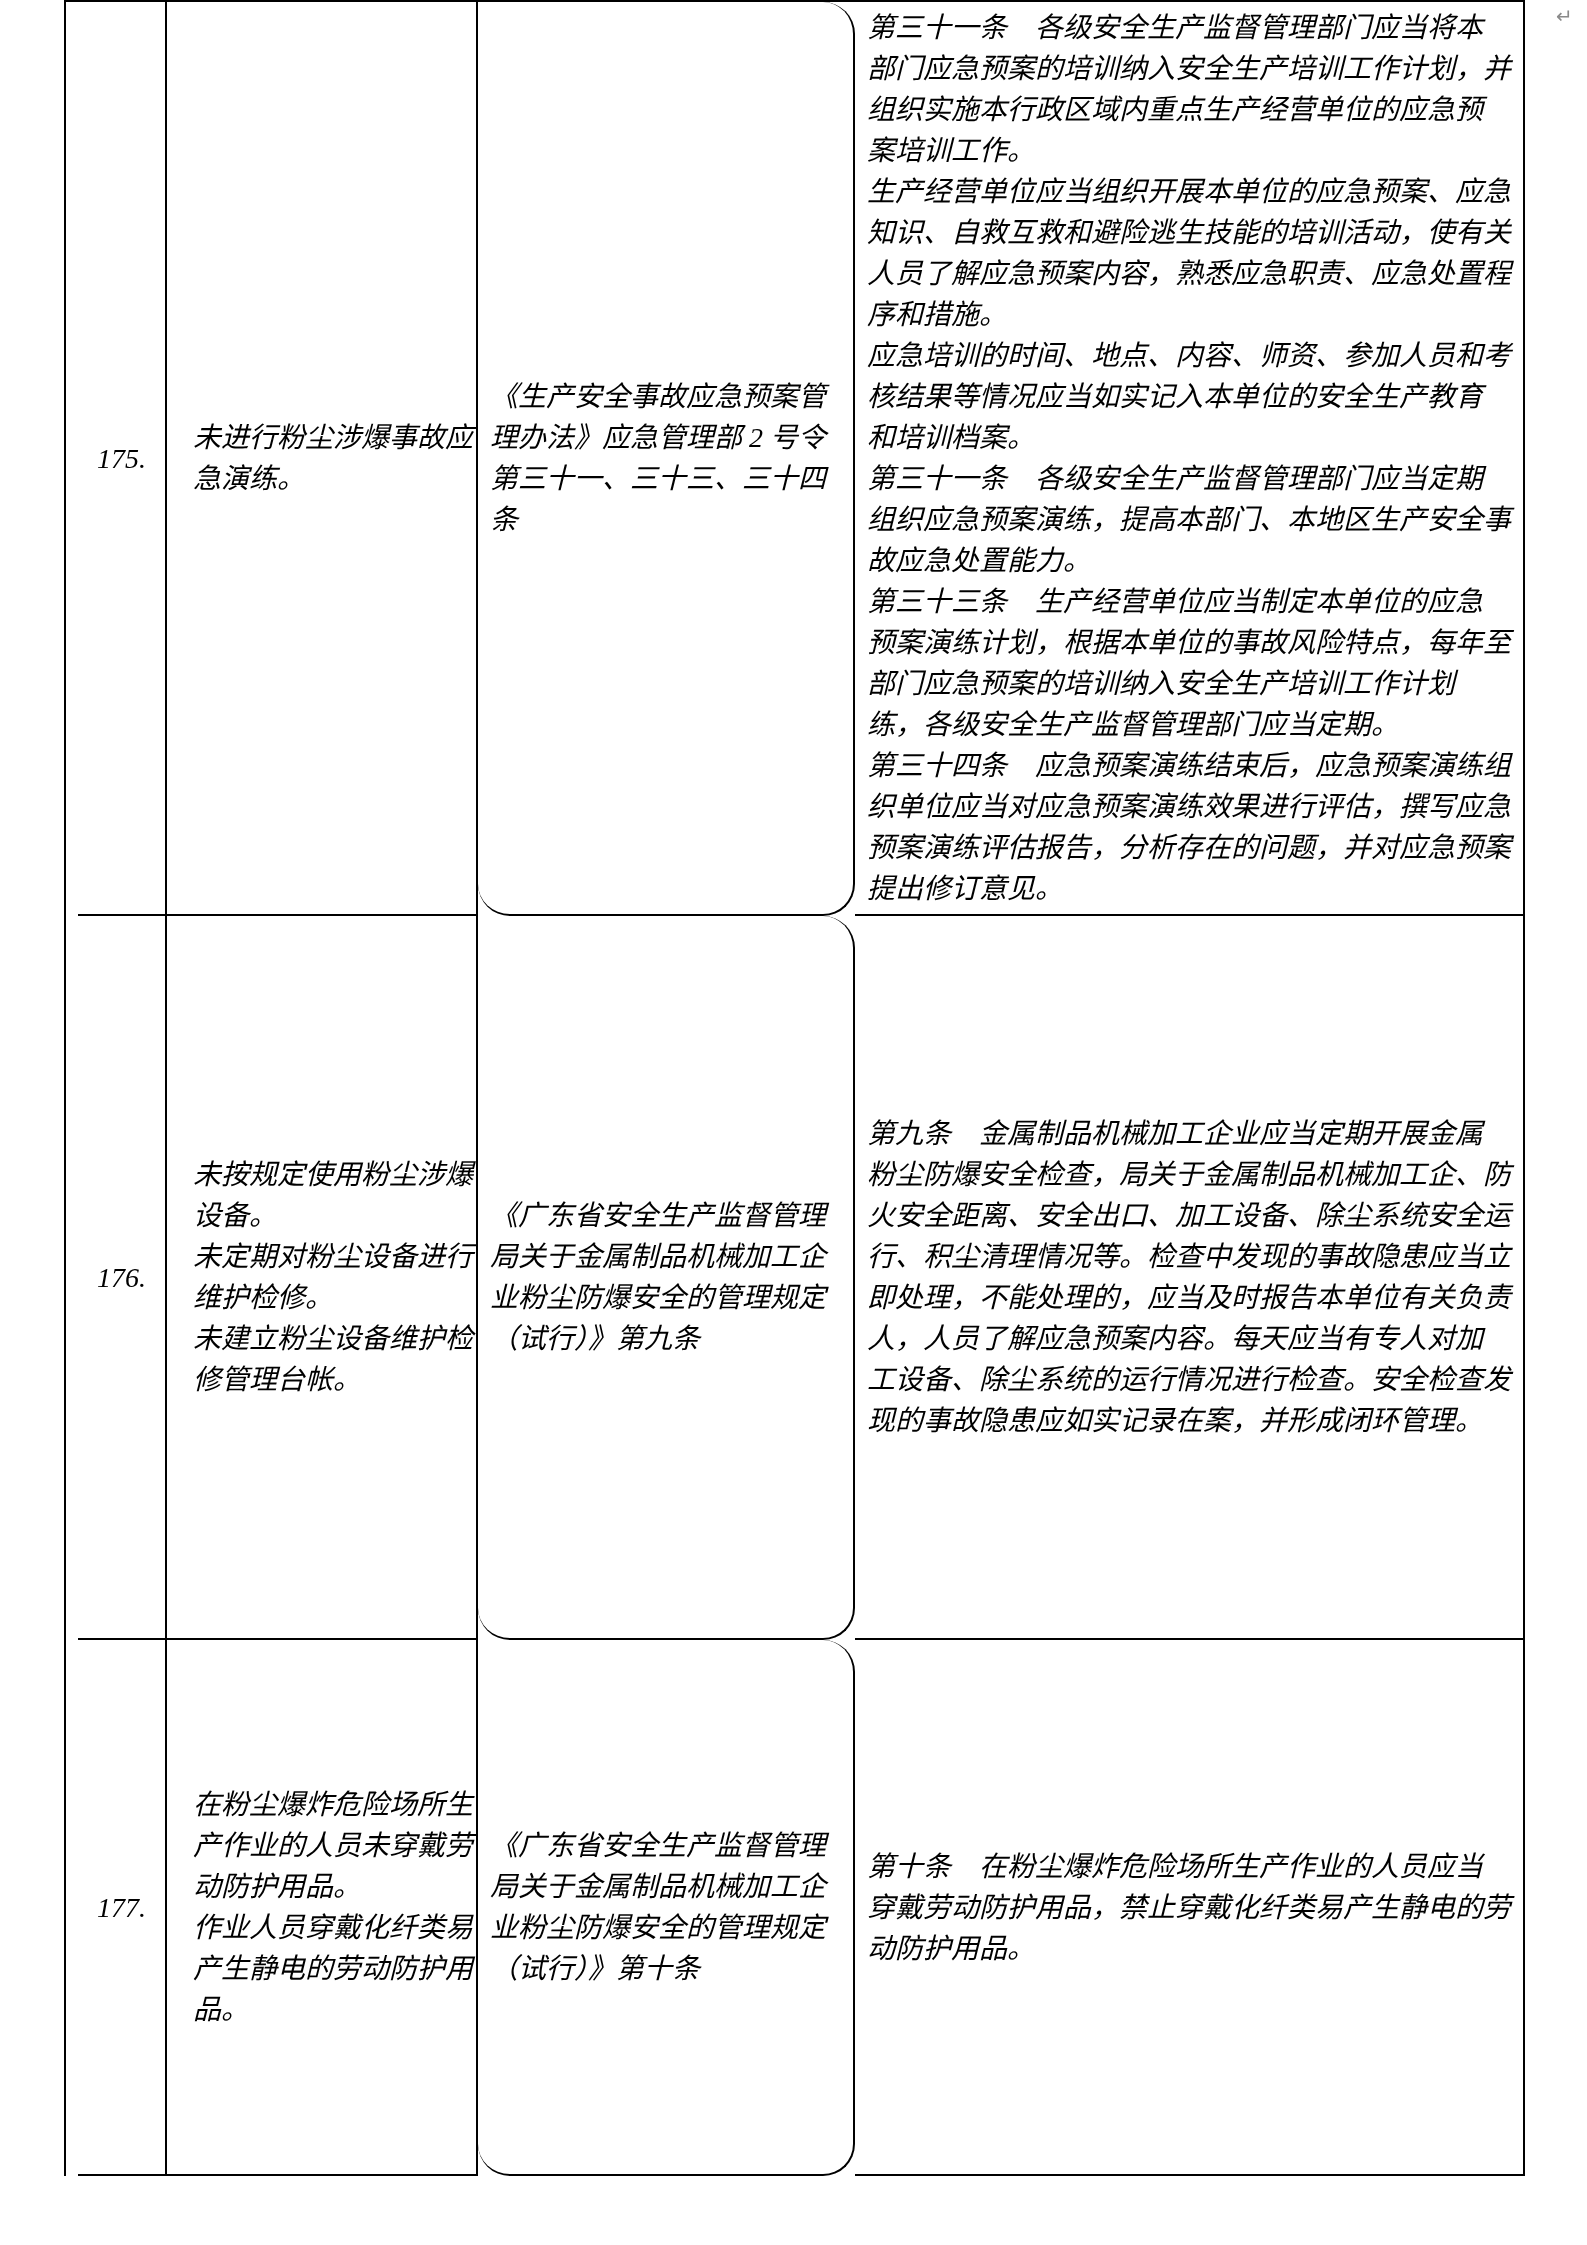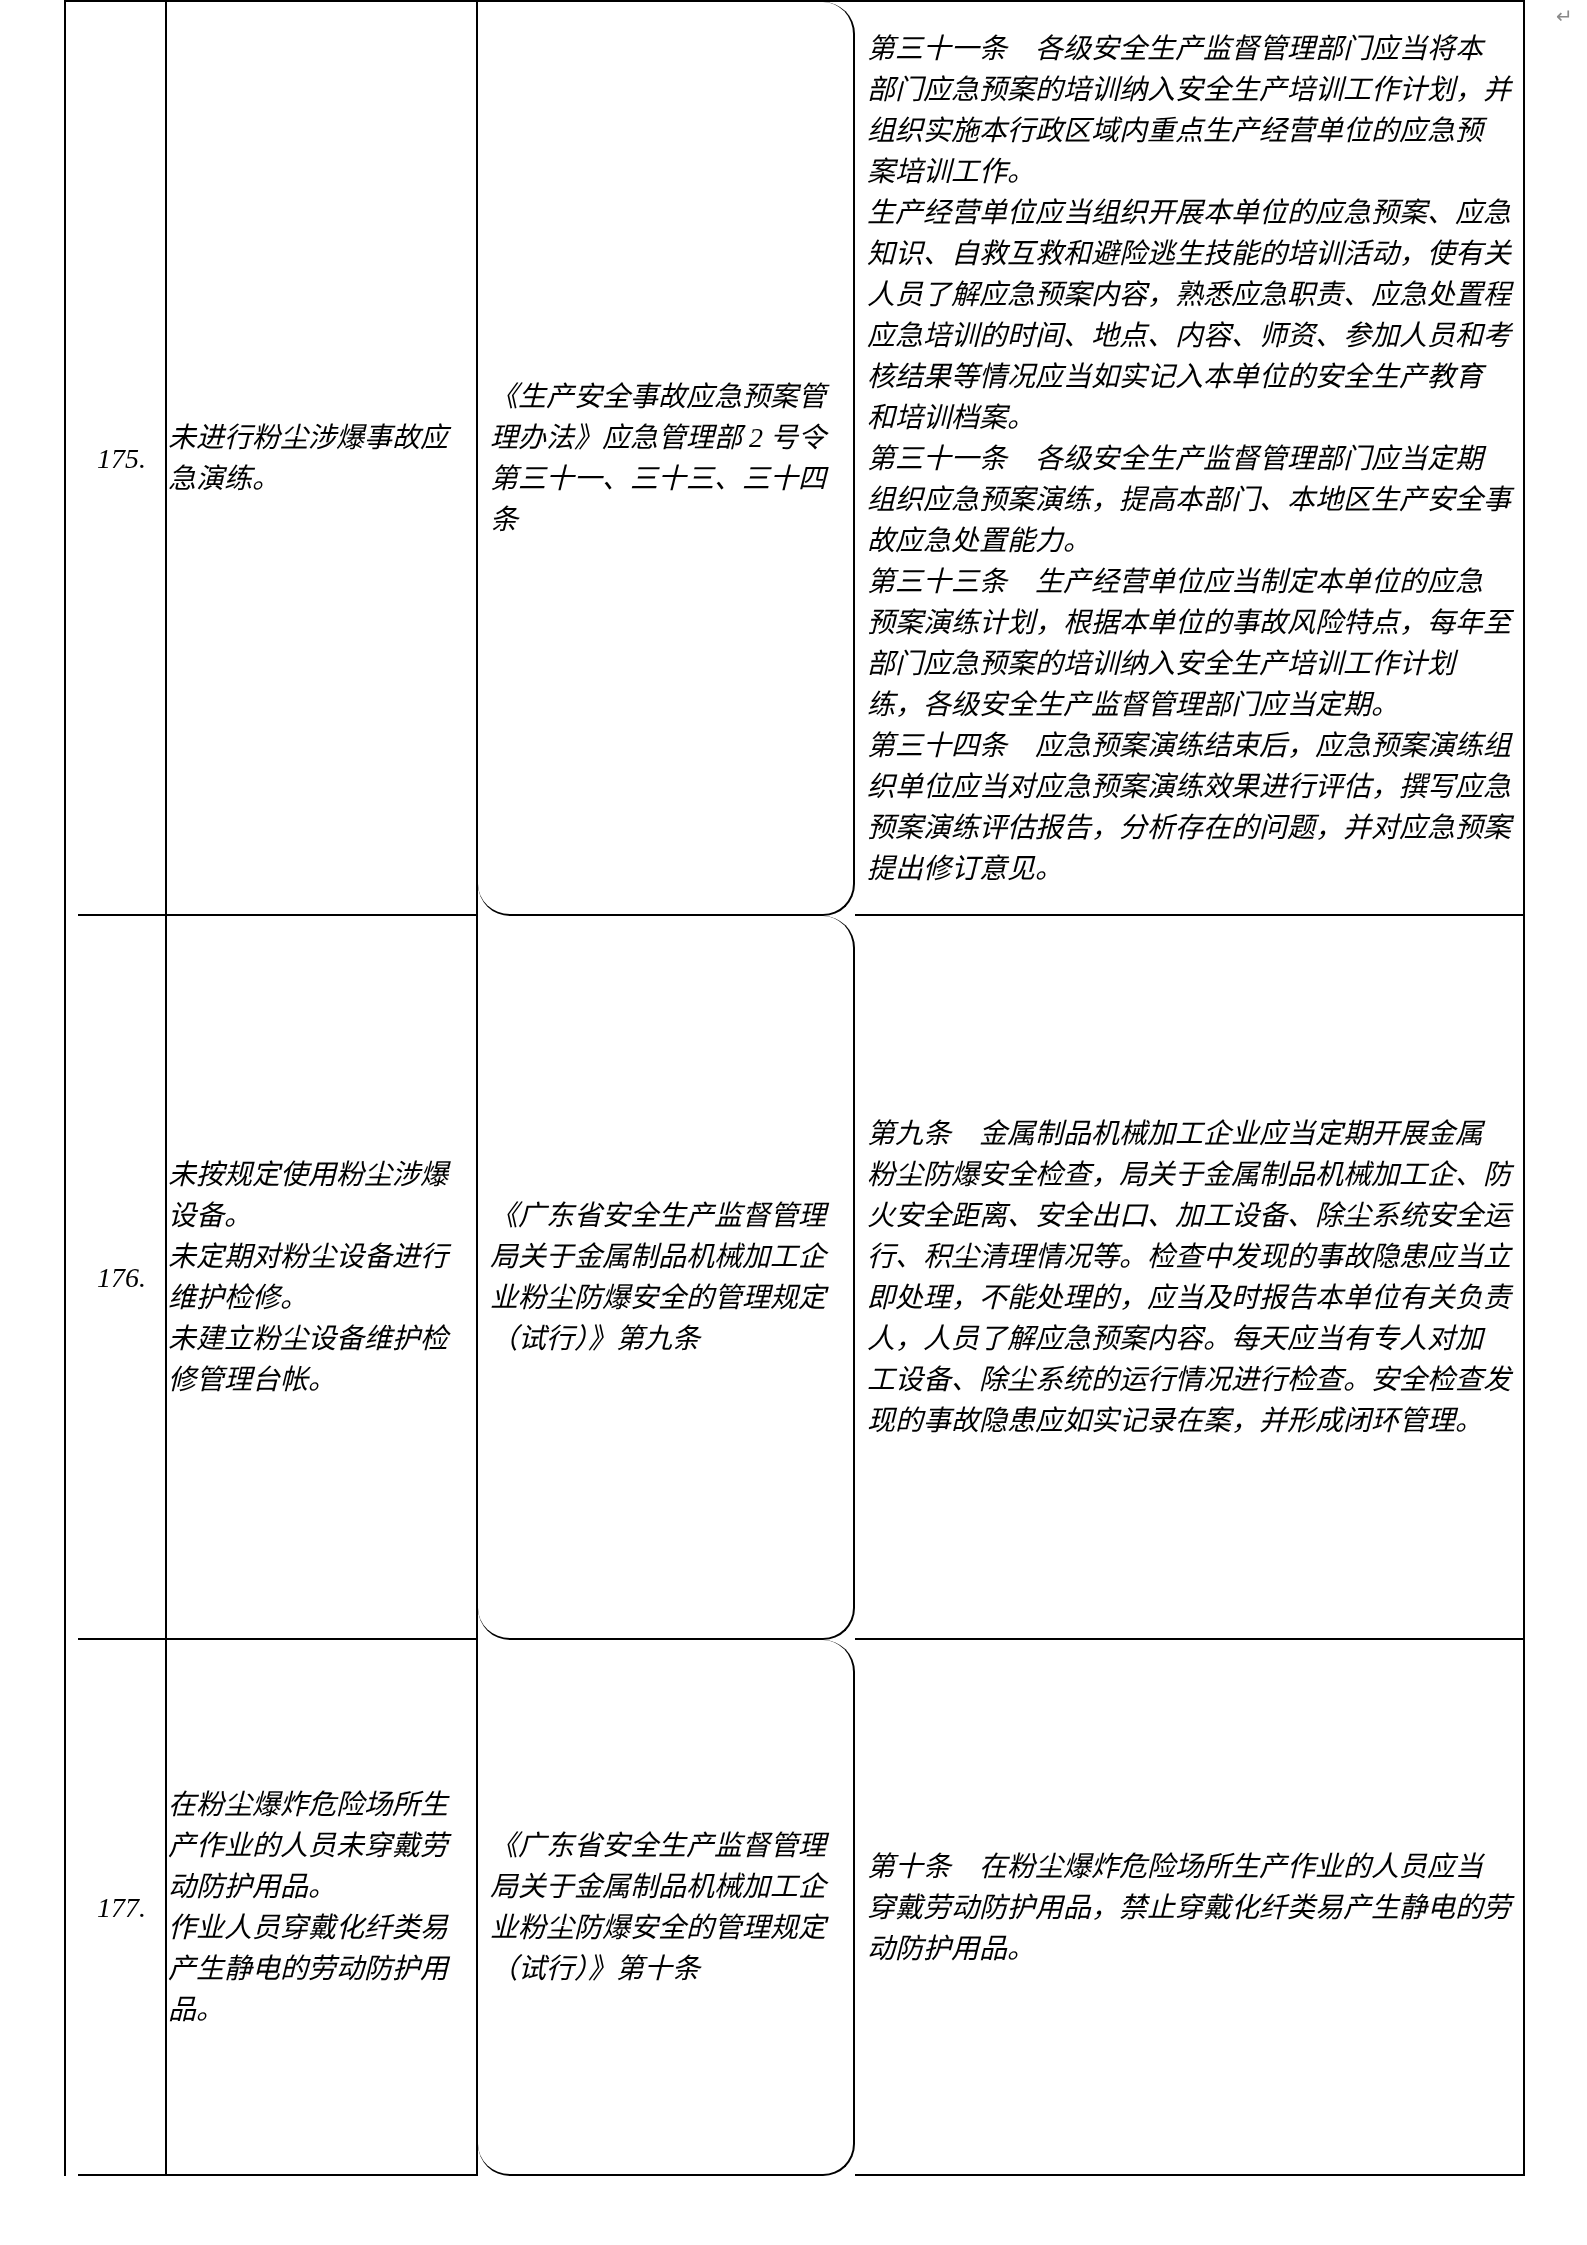--- a/index.html
+++ b/index.html
@@ -22,21 +22,21 @@
   .cell{
     box-sizing:border-box;
     border-right:2px solid #000;
     border-bottom:2px solid #000;
     display:flex;flex-direction:column;justify-content:center;
     font-size:28px;line-height:41px;
     overflow:hidden;
     font-style:italic;
   }
   .c-num{align-items:center;margin-left:12px;}
-  .c-violation{padding-left:1px;padding-right:4px;}
+  .c-violation{padding-left:26px;padding-right:4px;}
   .c-basis{padding-left:12px;padding-right:4px;border-radius:32px;}
   .c-provision{padding-left:12px;padding-right:6px;}
   .line{white-space:pre;height:41px;}
   .para-mark{
     position:absolute;left:1556px;top:6px;
     font-size:20px;line-height:20px;color:#8a8a8a;
     font-family:"DejaVu Sans",sans-serif;
   }
 </style>
 </head>
@@ -62,20 +62,21 @@
         <div class="line">条</div>
       </div>
     <div class="cell c-provision">
         <div class="line">第三十一条　各级安全生产监督管理部门应当将本</div>
         <div class="line">部门应急预案的培训纳入安全生产培训工作计划，并</div>
         <div class="line">组织实施本行政区域内重点生产经营单位的应急预</div>
         <div class="line">案培训工作。</div>
         <div class="line">生产经营单位应当组织开展本单位的应急预案、应急</div>
         <div class="line">知识、自救互救和避险逃生技能的培训活动，使有关</div>
         <div class="line">人员了解应急预案内容，熟悉应急职责、应急处置程</div>
+        <div class="line">序和措施。</div>
         <div class="line">应急培训的时间、地点、内容、师资、参加人员和考</div>
         <div class="line">核结果等情况应当如实记入本单位的安全生产教育</div>
         <div class="line">和培训档案。</div>
         <div class="line">第三十一条　各级安全生产监督管理部门应当定期</div>
         <div class="line">组织应急预案演练，提高本部门、本地区生产安全事</div>
         <div class="line">故应急处置能力。</div>
         <div class="line">第三十三条　生产经营单位应当制定本单位的应急</div>
         <div class="line">预案演练计划，根据本单位的事故风险特点，每年至</div>
         <div class="line">部门应急预案的培训纳入安全生产培训工作计划</div>
         <div class="line">练，各级安全生产监督管理部门应当定期。</div>

